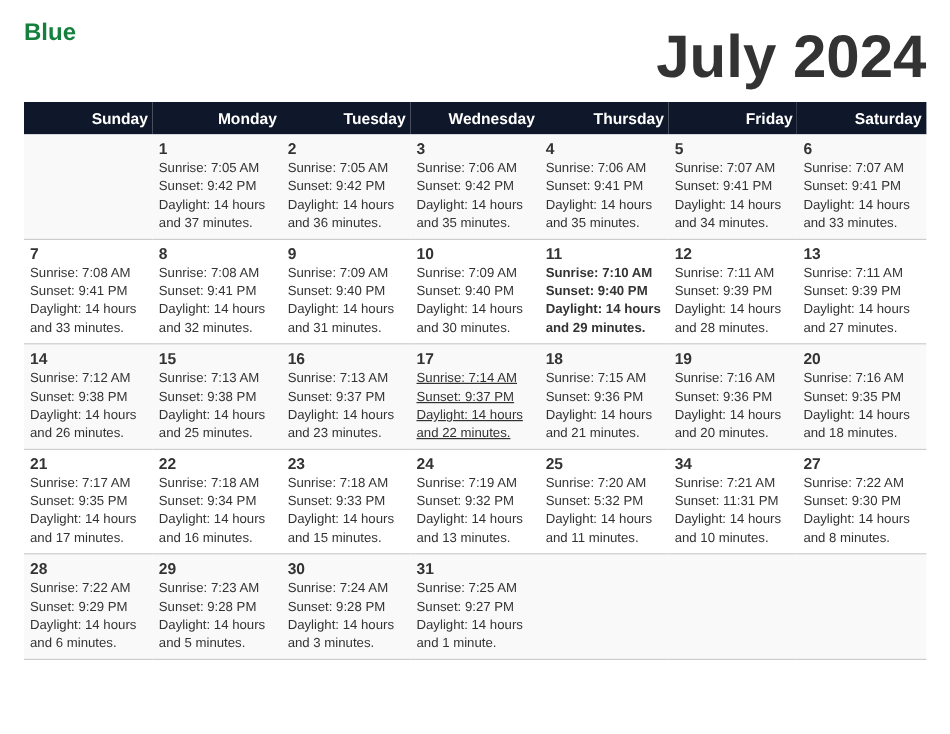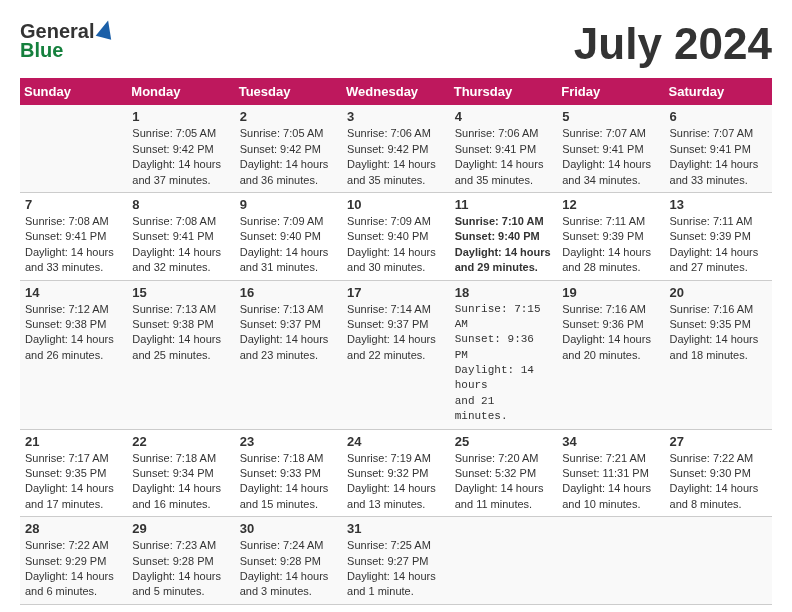--- a/index.html
+++ b/index.html
@@ -13,40 +13,40 @@
     .header {
       display: flex;
       justify-content: space-between;
       align-items: flex-start;
       margin-bottom: 10px;
     }
     .title-block {
       text-align: right;
     }
     .month-title {
-      font-size: 44px;
+      font-size: 50px;
       font-weight: bold;
       color: #333;
       line-height: 1.1;
       text-align: right;
     }
     .location-title {
       font-size: 16px;
       color: #555;
     }
     table {
       width: 100%;
       border-collapse: collapse;
       font-size: 11px;
     }
     thead tr th {
-      background-color: #be185d;
+      background-color: #0f172a;
       color: #fff;
       padding: 6px 4px;
-      text-align: left;
+      text-align: right;
       font-size: 13px;
       font-weight: bold;
     }
     tbody tr {
       border-bottom: 1px solid #ccc;
     }
     tbody tr:nth-child(odd) {
       background-color: #f9f9f9;
     }
     tbody tr:nth-child(even) {
@@ -88,24 +88,20 @@
       border-width: 0 8px 18px 8px;
       border-color: transparent transparent #1a5fa8 transparent;
       transform: rotate(15deg) translateY(-3px);
     }
   </style>
 </head>
 <body>
 
 <div class="header">
   <div class="logo-wrapper">
-    <div class="logo-row">
-      <span style="font-size:20px;font-weight:bold;color:#333;">General</span>
-      <span class="logo-triangle"></span>
-    </div>
     <span style="font-size:20px;font-weight:bold;color:#15803d;margin-top:-4px;">Blue</span>
   </div>
   <div class="title-block">
     <div class="month-title">July 2024</div>
   </div>
 </div>
 
 <table>
   <thead>
     <tr>
@@ -232,28 +228,28 @@
         </td>
         <td>
           <span class="day-num">16</span>
           <div class="day-info" style="white-space: pre-line;">Sunrise: 7:13 AM
 Sunset: 9:37 PM
 Daylight: 14 hours
 and 23 minutes.</div>
         </td>
         <td>
           <span class="day-num">17</span>
-          <div class="day-info" style="white-space: pre-line;">Sunrise: 7:14 AM
+          <div class="day-info" style="white-space: pre-line; text-decoration: underline;">Sunrise: 7:14 AM
 Sunset: 9:37 PM
 Daylight: 14 hours
 and 22 minutes.</div>
         </td>
         <td>
           <span class="day-num">18</span>
-          <div class="day-info" style="white-space: pre-line; font-family: Liberation Mono, monospace;">Sunrise: 7:15 AM
+          <div class="day-info" style="white-space: pre-line;">Sunrise: 7:15 AM
 Sunset: 9:36 PM
 Daylight: 14 hours
 and 21 minutes.</div>
         </td>
         <td>
           <span class="day-num">19</span>
           <div class="day-info" style="white-space: pre-line;">Sunrise: 7:16 AM
 Sunset: 9:36 PM
 Daylight: 14 hours
 and 20 minutes.</div>

